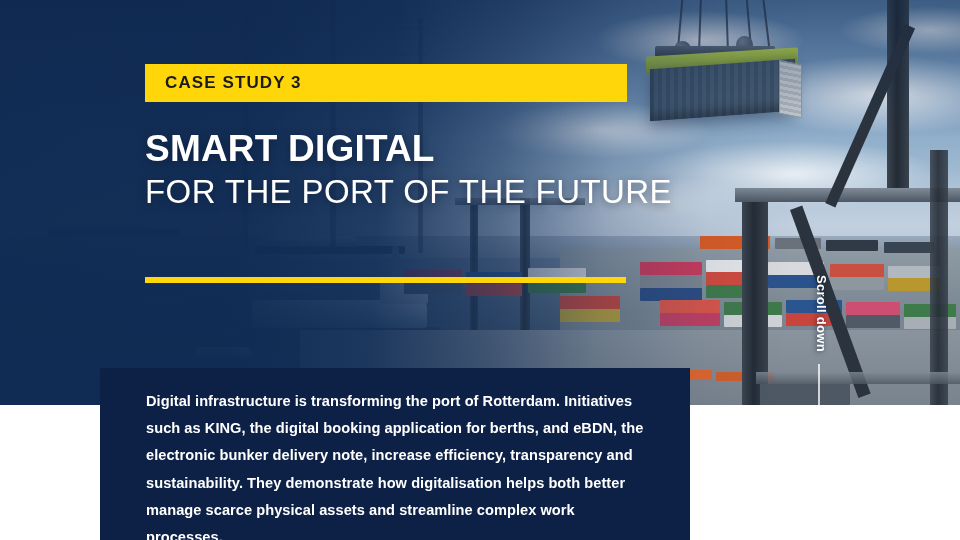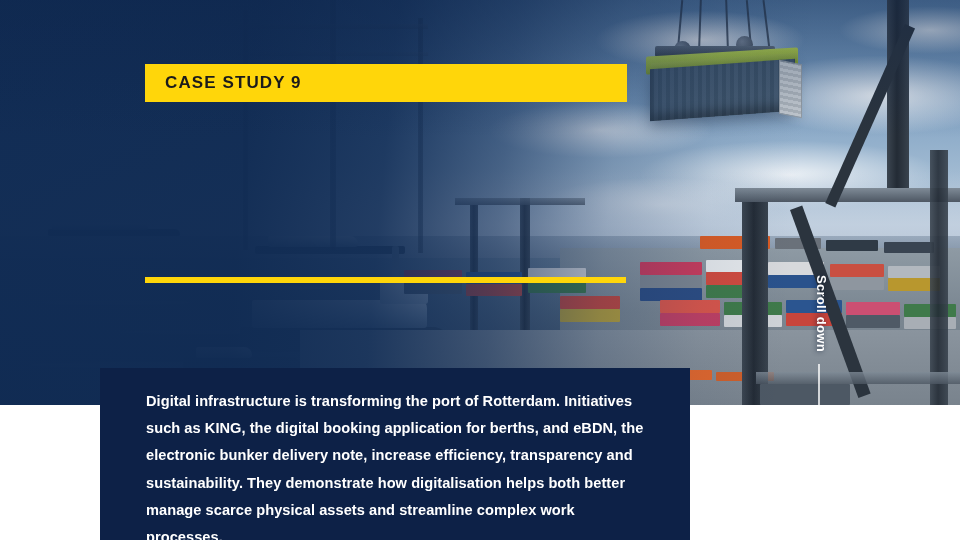--- a/index.html
+++ b/index.html
@@ -324,24 +324,26 @@
 
     <div class="overlay"></div>
     <div class="overlay-top"></div>
   </div>
 
   <div class="white-bl"></div>
   <div class="white-mid"></div>
   <div class="white-br"></div>
 
   <div class="banner">
-    <span class="banner-label">CASE STUDY 9</span>
+    <span class="banner-label">CASE STUDY 3</span>
   </div>
 
   <div class="title-block">
+    <div class="title-strong">SMART DIGITAL</div>
+    <div class="title-light">FOR THE PORT OF THE FUTURE</div>
   </div>
   <div class="rule"></div>
 
   <div class="scroll-wrap">
     <div class="scroll-text">Scroll down</div>
     <div class="scroll-line"></div>
   </div>
 
   <div class="panel">
     <p class="panel-body">Digital infrastructure is transforming the port of Rotterdam. Initiatives such as KING, the digital booking application for berths, and eBDN, the electronic bunker delivery note, increase efficiency, transparency and sustainability. They demonstrate how digitalisation helps both better manage scarce physical assets and streamline complex work processes.</p>

